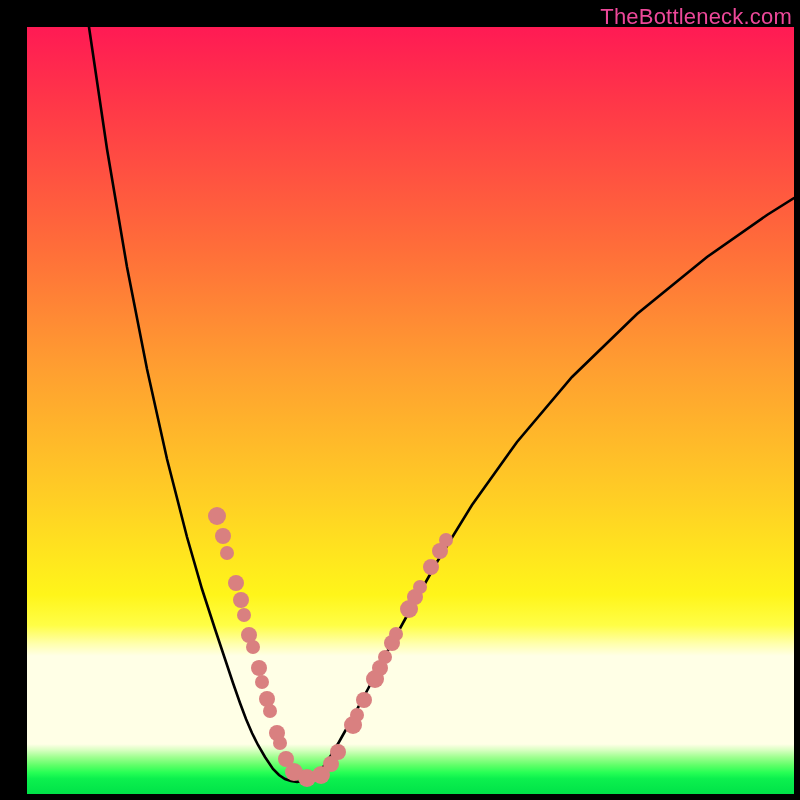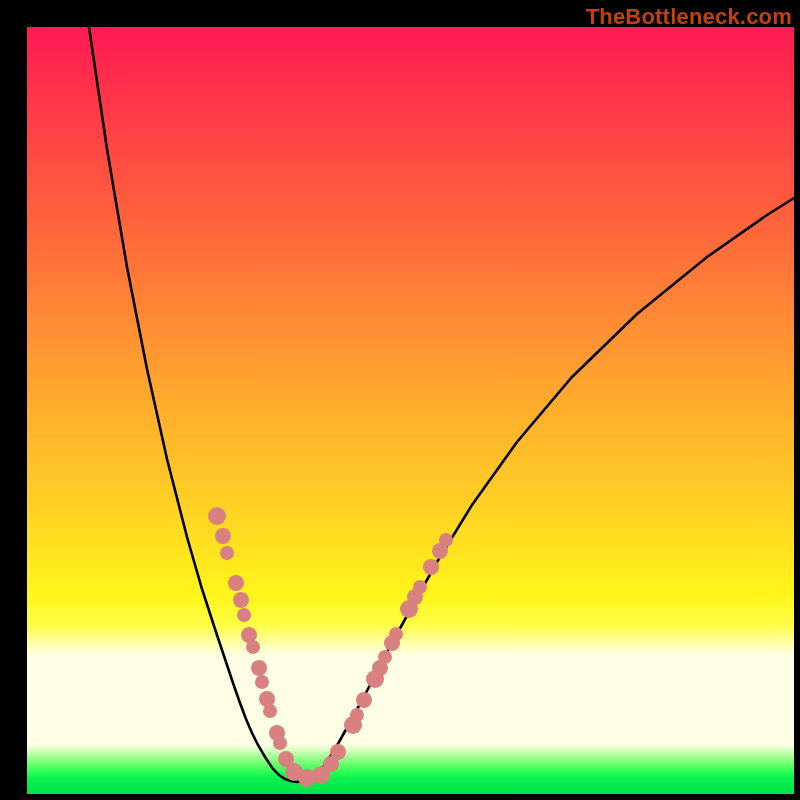--- a/index.html
+++ b/index.html
@@ -45,24 +45,24 @@
         #5dff67 96.3%,
         #27ff55 97.2%,
         #0cf04e 98%,
         #00e248 100%
       );
   }
   .watermark {
     position: absolute;
     top: 4px;
     right: 8px;
-    color: #c2410c;
+    color: #ec4899;
     font-size: 22px;
     letter-spacing: 0.2px;
-    font-weight: 700;
+    font-weight: 400;
     user-select: none;
   }
   svg.curve {
     position: absolute;
     inset: 0;
   }
 </style>
 </head>
 <body>
 

